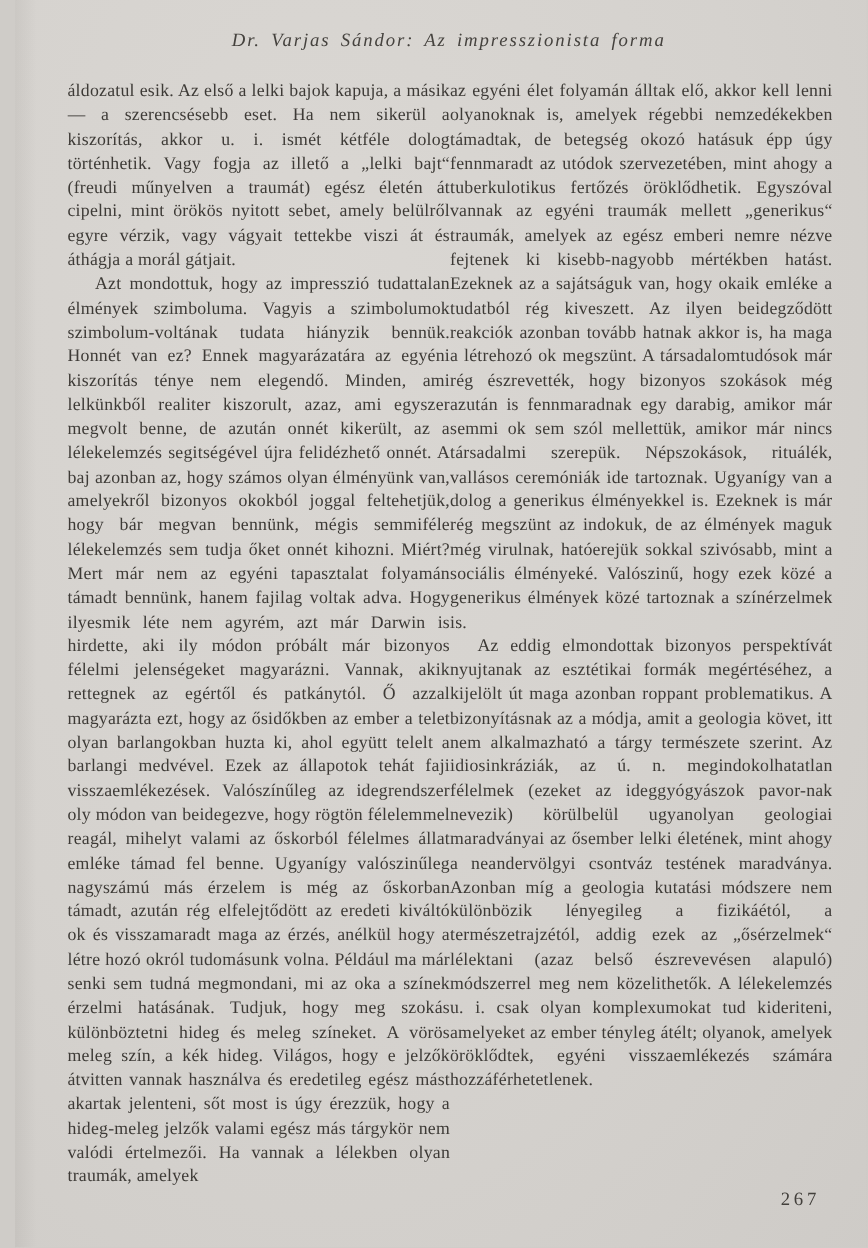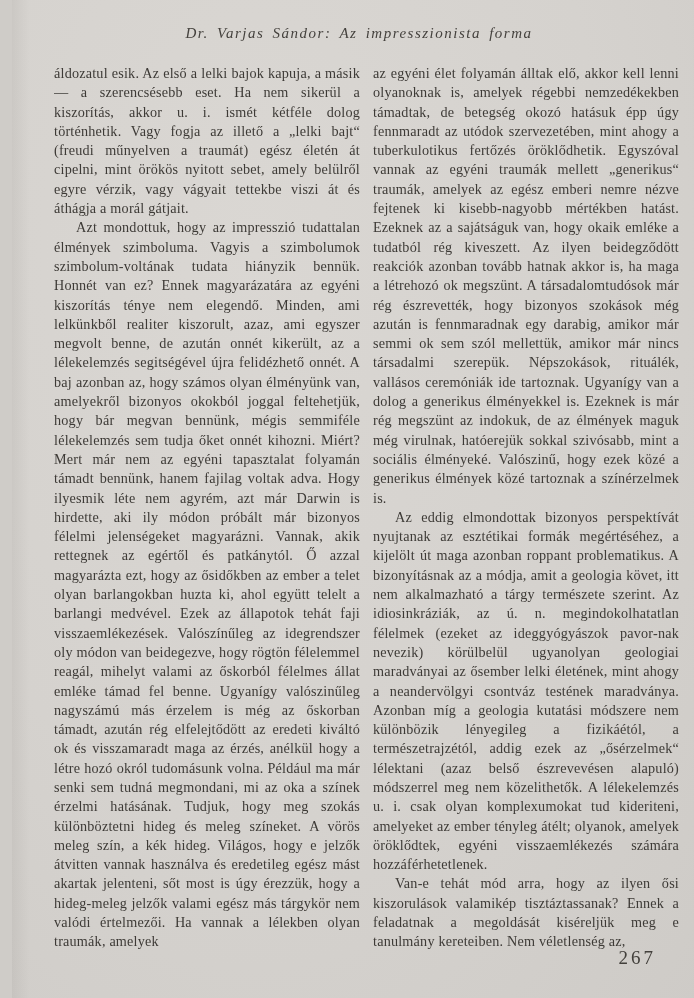--- a/index.html
+++ b/index.html
@@ -35,21 +35,20 @@
     letter-spacing: 1.5px;
     word-spacing: 3px;
     color: #45423e;
   }
   .columns {
     position: absolute;
     top: 64px;
     left: 42px;
     width: 625px;
     display: flex;
-    gap: 13px;
   }
   .col {
     width: 306px;
     height: 912px;
     overflow: hidden;
     font-size: 14.2px;
     line-height: 19.3px;
     text-align: justify;
     letter-spacing: 0.2px;
   }
@@ -58,21 +57,21 @@
     padding: 0;
   }
   .col p.indent {
     text-indent: 22px;
     font-family: Liberation Serif, serif;
   }
   .page-number {
     position: absolute;
     right: 50px;
     bottom: 29px;
-    font-size: 19px;
+    font-size: 15px;
     letter-spacing: 3px;
     color: #43403c;
   }
 </style>
 </head>
 <body>
 
 <div class="page">
 
   <div class="running-header">Dr. Varjas Sándor: Az impresszionista forma</div>
@@ -80,20 +79,19 @@
   <div class="columns">
 
     <div class="col">
       <p>áldozatul esik. Az első a lelki bajok kapuja, a másik — a szerencsésebb eset. Ha nem sikerül a kiszorítás, akkor u. i. ismét kétféle dolog történhetik. Vagy fogja az illető a „lelki bajt“ (freudi műnyelven a traumát) egész életén át cipelni, mint örökös nyitott sebet, amely belülről egyre vérzik, vagy vágyait tettekbe viszi át és áthágja a morál gátjait.</p>
       <p class="indent">Azt mondottuk, hogy az impresszió tudattalan élmények szimboluma. Vagyis a szimbolumok szimbolum-voltának tudata hiányzik bennük. Honnét van ez? Ennek magyarázatára az egyéni kiszorítás ténye nem elegendő. Minden, ami lelkünkből realiter kiszorult, azaz, ami egyszer megvolt benne, de azután onnét kikerült, az a lélekelemzés segitségével újra felidézhető onnét. A baj azonban az, hogy számos olyan élményünk van, amelyekről bizonyos okokból joggal feltehetjük, hogy bár megvan bennünk, mégis semmiféle lélekelemzés sem tudja őket onnét kihozni. Miért? Mert már nem az egyéni tapasztalat folyamán támadt bennünk, hanem fajilag voltak adva. Hogy ilyesmik léte nem agyrém, azt már Darwin is hirdette, aki ily módon próbált már bizonyos félelmi jelenségeket magyarázni. Vannak, akik rettegnek az egértől és patkánytól. Ő azzal magyarázta ezt, hogy az ősidőkben az ember a telet olyan barlangokban huzta ki, ahol együtt telelt a barlangi medvével. Ezek az állapotok tehát faji visszaemlékezések. Valószínűleg az idegrendszer oly módon van beidegezve, hogy rögtön félelemmel reagál, mihelyt valami az őskorból félelmes állat emléke támad fel benne. Ugyanígy valószinűleg nagyszámú más érzelem is még az őskorban támadt, azután rég elfelejtődött az eredeti kiváltó ok és visszamaradt maga az érzés, anélkül hogy a létre hozó okról tudomásunk volna. Például ma már senki sem tudná megmondani, mi az oka a színek érzelmi hatásának. Tudjuk, hogy meg szokás különböztetni hideg és meleg színeket. A vörös meleg szín, a kék hideg. Világos, hogy e jelzők átvitten vannak használva és eredetileg egész mást akartak jelenteni, sőt most is úgy érezzük, hogy a hideg-meleg jelzők valami egész más tárgykör nem valódi értelmezői. Ha vannak a lélekben olyan traumák, amelyek</p>
     </div>
 
     <div class="col">
       <p>az egyéni élet folyamán álltak elő, akkor kell lenni olyanoknak is, amelyek régebbi nemzedékekben támadtak, de betegség okozó hatásuk épp úgy fennmaradt az utódok szervezetében, mint ahogy a tuberkulotikus fertőzés öröklődhetik. Egyszóval vannak az egyéni traumák mellett „generikus“ traumák, amelyek az egész emberi nemre nézve fejtenek ki kisebb-nagyobb mértékben hatást. Ezeknek az a sajátságuk van, hogy okaik emléke a tudatból rég kiveszett. Az ilyen beidegződött reakciók azonban tovább hatnak akkor is, ha maga a létrehozó ok megszünt. A társadalomtudósok már rég észrevették, hogy bizonyos szokások még azután is fennmaradnak egy darabig, amikor már semmi ok sem szól mellettük, amikor már nincs társadalmi szerepük. Népszokások, rituálék, vallásos ceremóniák ide tartoznak. Ugyanígy van a dolog a generikus élményekkel is. Ezeknek is már rég megszünt az indokuk, de az élmények maguk még virulnak, hatóerejük sokkal szivósabb, mint a sociális élményeké. Valószinű, hogy ezek közé a generikus élmények közé tartoznak a színérzelmek is.</p>
       <p class="indent">Az eddig elmondottak bizonyos perspektívát nyujtanak az esztétikai formák megértéséhez, a kijelölt út maga azonban roppant problematikus. A bizonyításnak az a módja, amit a geologia követ, itt nem alkalmazható a tárgy természete szerint. Az idiosinkráziák, az ú. n. megindokolhatatlan félelmek (ezeket az ideggyógyászok pavor-nak nevezik) körülbelül ugyanolyan geologiai maradványai az ősember lelki életének, mint ahogy a neandervölgyi csontváz testének maradványa. Azonban míg a geologia kutatási módszere nem különbözik lényegileg a fizikáétól, a természetrajzétól, addig ezek az „ősérzelmek“ lélektani (azaz belső észrevevésen alapuló) módszerrel meg nem közelithetők. A lélekelemzés u. i. csak olyan komplexumokat tud kideriteni, amelyeket az ember tényleg átélt; olyanok, amelyek öröklődtek, egyéni visszaemlékezés számára hozzáférhetetlenek.</p>
-      <p class="indent">Van-e tehát mód arra, hogy az ilyen ősi kiszorulások valamikép tisztáztassanak? Ennek a feladatnak a megoldását kiséreljük meg e tanulmány kereteiben. Nem véletlenség az,</p>
     </div>
 
   </div>
 
   <div class="page-number">267</div>
 
 </div>
 
 </body></html>

